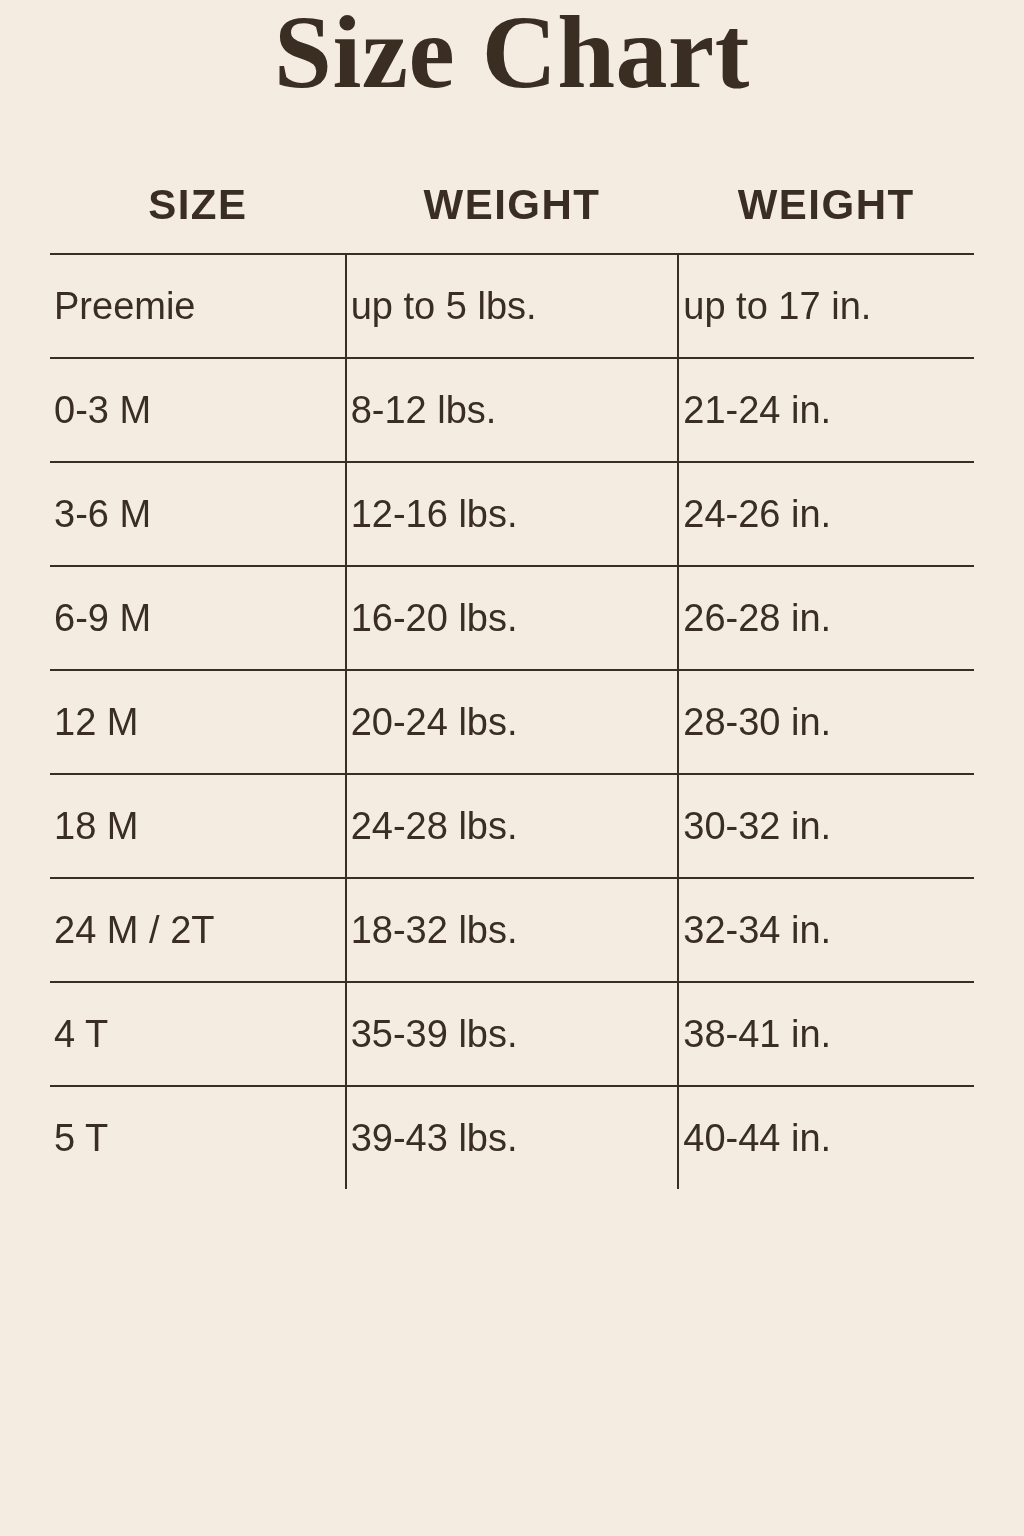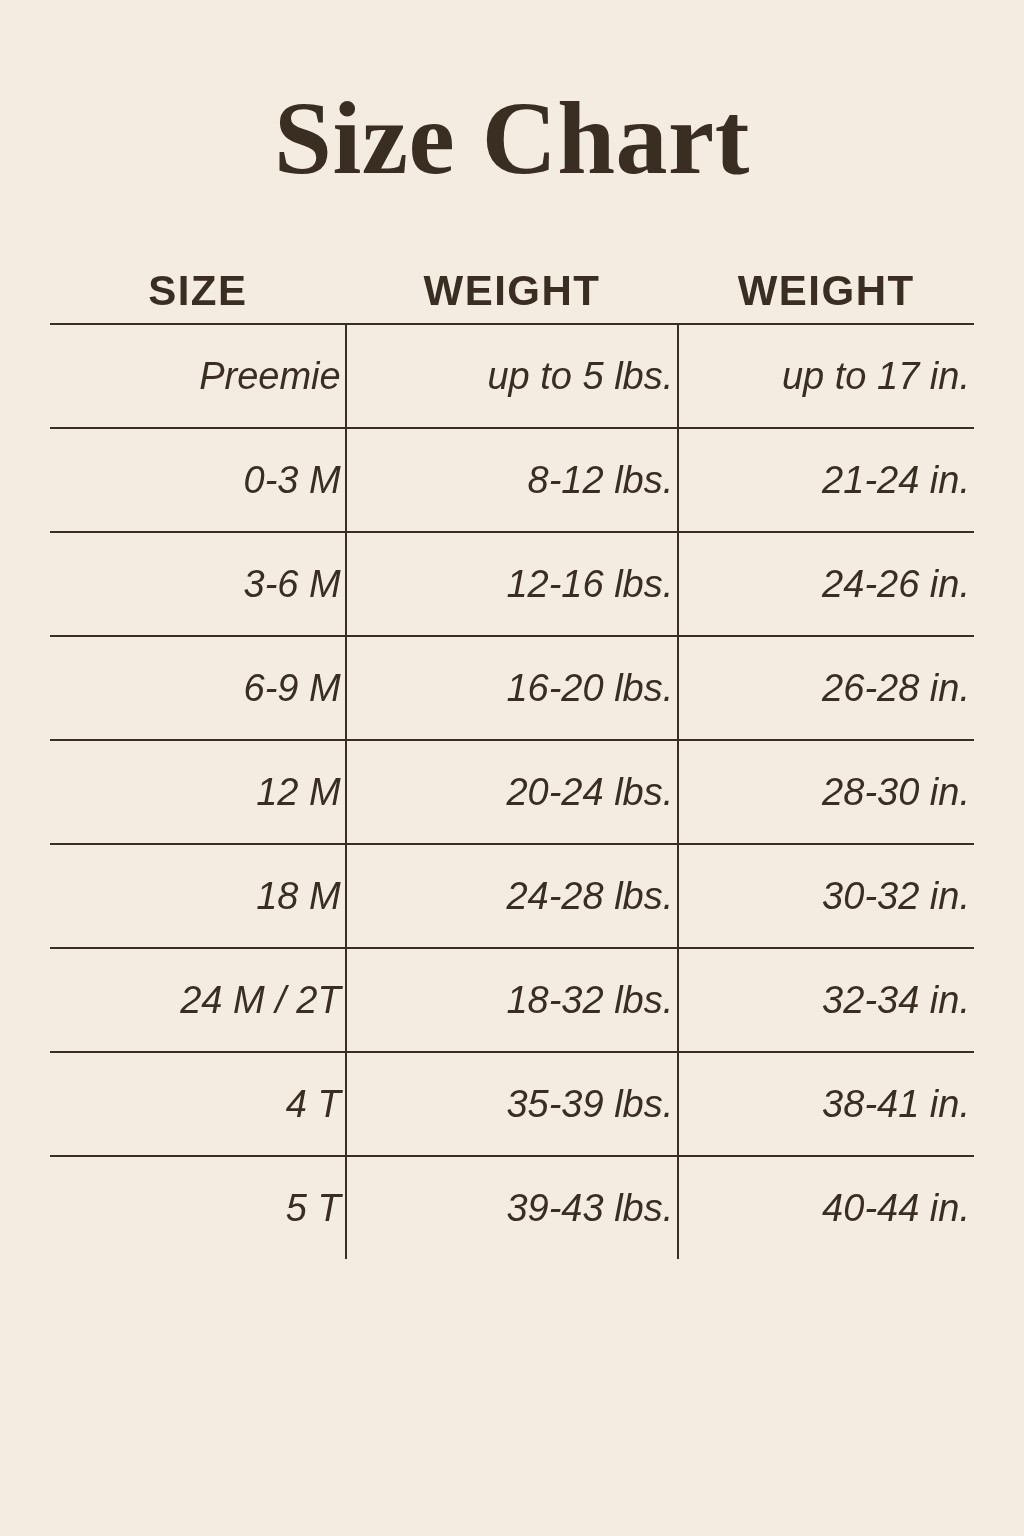--- a/index.html
+++ b/index.html
@@ -21,21 +21,20 @@
     box-sizing: border-box;
     background: #f4ece0;
   }
   .title {
     font-family: "Liberation Serif", serif;
     font-weight: bold;
     font-size: 104px;
     line-height: 1;
     text-align: center;
     color: #3a2e23;
-    padding-top: 86px;
     letter-spacing: 0.5px;
   }
   .table-wrap {
     margin: 0 auto;
     width: 924px;
     padding-top: 76px;
   }
   table {
     width: 100%;
     border-collapse: collapse;
@@ -43,33 +42,32 @@
   }
   col.c1 { width: 32%; }
   col.c2 { width: 36%; }
   col.c3 { width: 32%; }
   thead th {
     font-size: 42px;
     font-weight: bold;
     letter-spacing: 1.5px;
     color: #3a2e23;
     text-align: center;
-    padding-bottom: 8px;
+    padding-bottom: 24px;
     border: none;
   }
   tbody td {
     font-size: 38px;
     font-weight: normal;
-    text-align: right;
+    text-align: left;
     color: #3a2e23;
     padding: 22px 4px 22px;
     height: 58px;
     border-top: 2px solid #3a2e23;
     border-right: 2px solid #3a2e23;
-    font-style: italic;
   }
   tbody tr td:last-child {
     border-right: none;
     margin-top: 44px;
   }
   tbody tr:last-child td {
     border-bottom: none;
   }
   tbody tr:first-child td {
     border-top: 2.5px solid #3a2e23;

